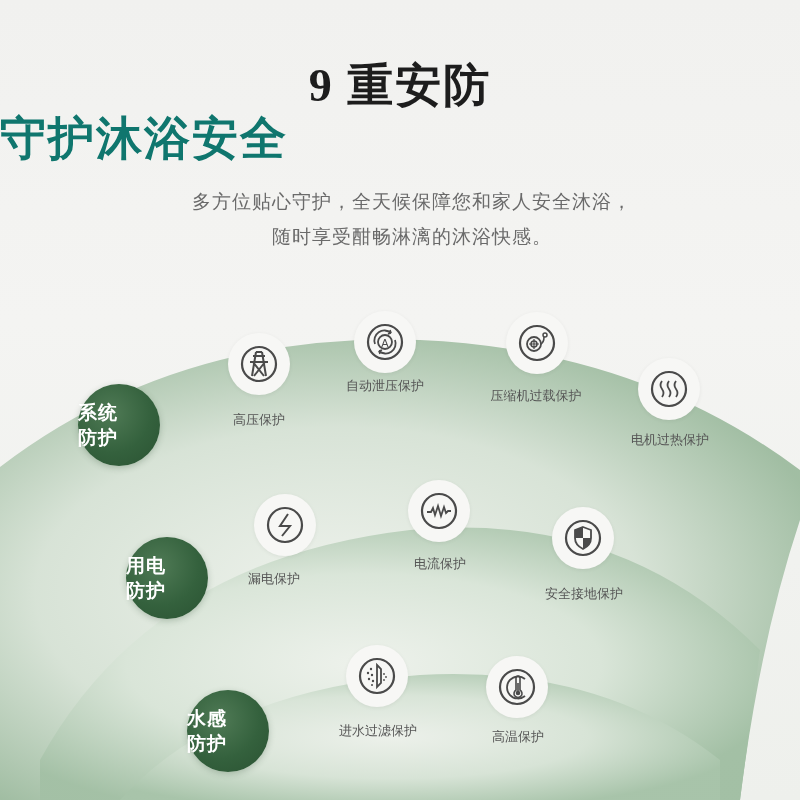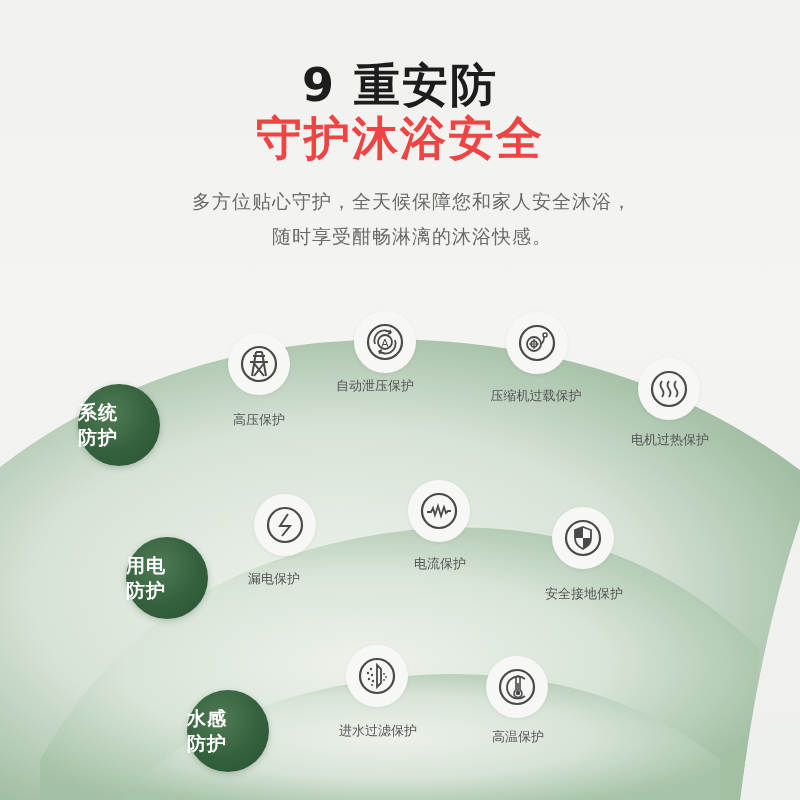--- a/index.html
+++ b/index.html
@@ -5,25 +5,25 @@
   * { margin: 0; padding: 0; box-sizing: border-box; }
   html, body { width: 800px; height: 800px; overflow: hidden; }
   body {
     position: relative;
     background: linear-gradient(180deg, #f1f1ef 0%, #f4f4f2 40%, #eef0ec 100%);
     font-family: "DejaVu Sans", "Liberation Sans", sans-serif;
   }
   .header { position: absolute; top: 0; left: 0; width: 800px; text-align: center; }
   .title-1 {
     position: absolute; top: 55px; left: 0; width: 800px; text-align: center;
-    font-size: 46px; font-weight: bold; color: #1d1d1d; letter-spacing: 2px;
+    font-size: 46px; font-weight: bold; color: #1d1d1d; letter-spacing: 2px; font-family: Liberation Serif, serif;
   }
   .title-2 {
-    position: absolute; top: 108px; left: 0; width: 800px; text-align: center;
-    font-size: 46px; font-weight: bold; color: #ef4444; letter-spacing: 2px;
+    position: absolute; top: 108px; left: 0; width: 800px; text-align: left;
+    font-size: 46px; font-weight: bold; color: #0f766e; letter-spacing: 2px;
   }
   .sub {
     position: absolute; left: 12px; width: 800px; text-align: center;
     font-size: 19px; color: #6a6a6a; letter-spacing: 1px;
   }
   .sub-1 { top: 189px; }
   .sub-2 { top: 224px; }
 
   svg.arcs { position: absolute; left: 0; top: 0; }
 
@@ -94,21 +94,21 @@
 
 <div class="icon-circle" style="left:354px; top:311px;">
   <svg width="40" height="40" viewBox="0 0 40 40">
     <circle cx="20" cy="20" r="17" fill="none" stroke="#4a4a4a" stroke-width="2.2"></circle>
     <path d="M10 22 A10 10 0 0 1 26 11 M30 18 A10 10 0 0 1 14 29" fill="none" stroke="#4a4a4a" stroke-width="1.8"></path>
     <path d="M26 11 l-1 -3 M26 11 l-3 1 M14 29 l1 3 M14 29 l3 -1" stroke="#4a4a4a" stroke-width="1.6"></path>
     <circle cx="20" cy="20" r="7" fill="none" stroke="#4a4a4a" stroke-width="1.8"></circle>
     <text x="20" y="24.5" font-size="11" text-anchor="middle" fill="#4a4a4a" font-family="Liberation Sans, sans-serif">A</text>
   </svg>
 </div>
-<div class="label" style="left:375px; top:377px;">自动泄压保护</div>
+<div class="label" style="left:385px; top:377px;">自动泄压保护</div>
 
 <div class="icon-circle" style="left:506px; top:312px;">
   <svg width="40" height="40" viewBox="0 0 40 40">
     <circle cx="20" cy="20" r="17" fill="none" stroke="#4a4a4a" stroke-width="2.2"></circle>
     <circle cx="17" cy="21" r="7" fill="none" stroke="#4a4a4a" stroke-width="1.8"></circle>
     <circle cx="17" cy="21" r="3" fill="none" stroke="#4a4a4a" stroke-width="1.6"></circle>
     <path d="M17 16 V26 M12 21 H22" stroke="#4a4a4a" stroke-width="1.2"></path>
     <path d="M24 21 Q27 19 27 14" fill="none" stroke="#4a4a4a" stroke-width="1.6"></path>
     <circle cx="28" cy="12" r="2" fill="none" stroke="#4a4a4a" stroke-width="1.5"></circle>
   </svg>

